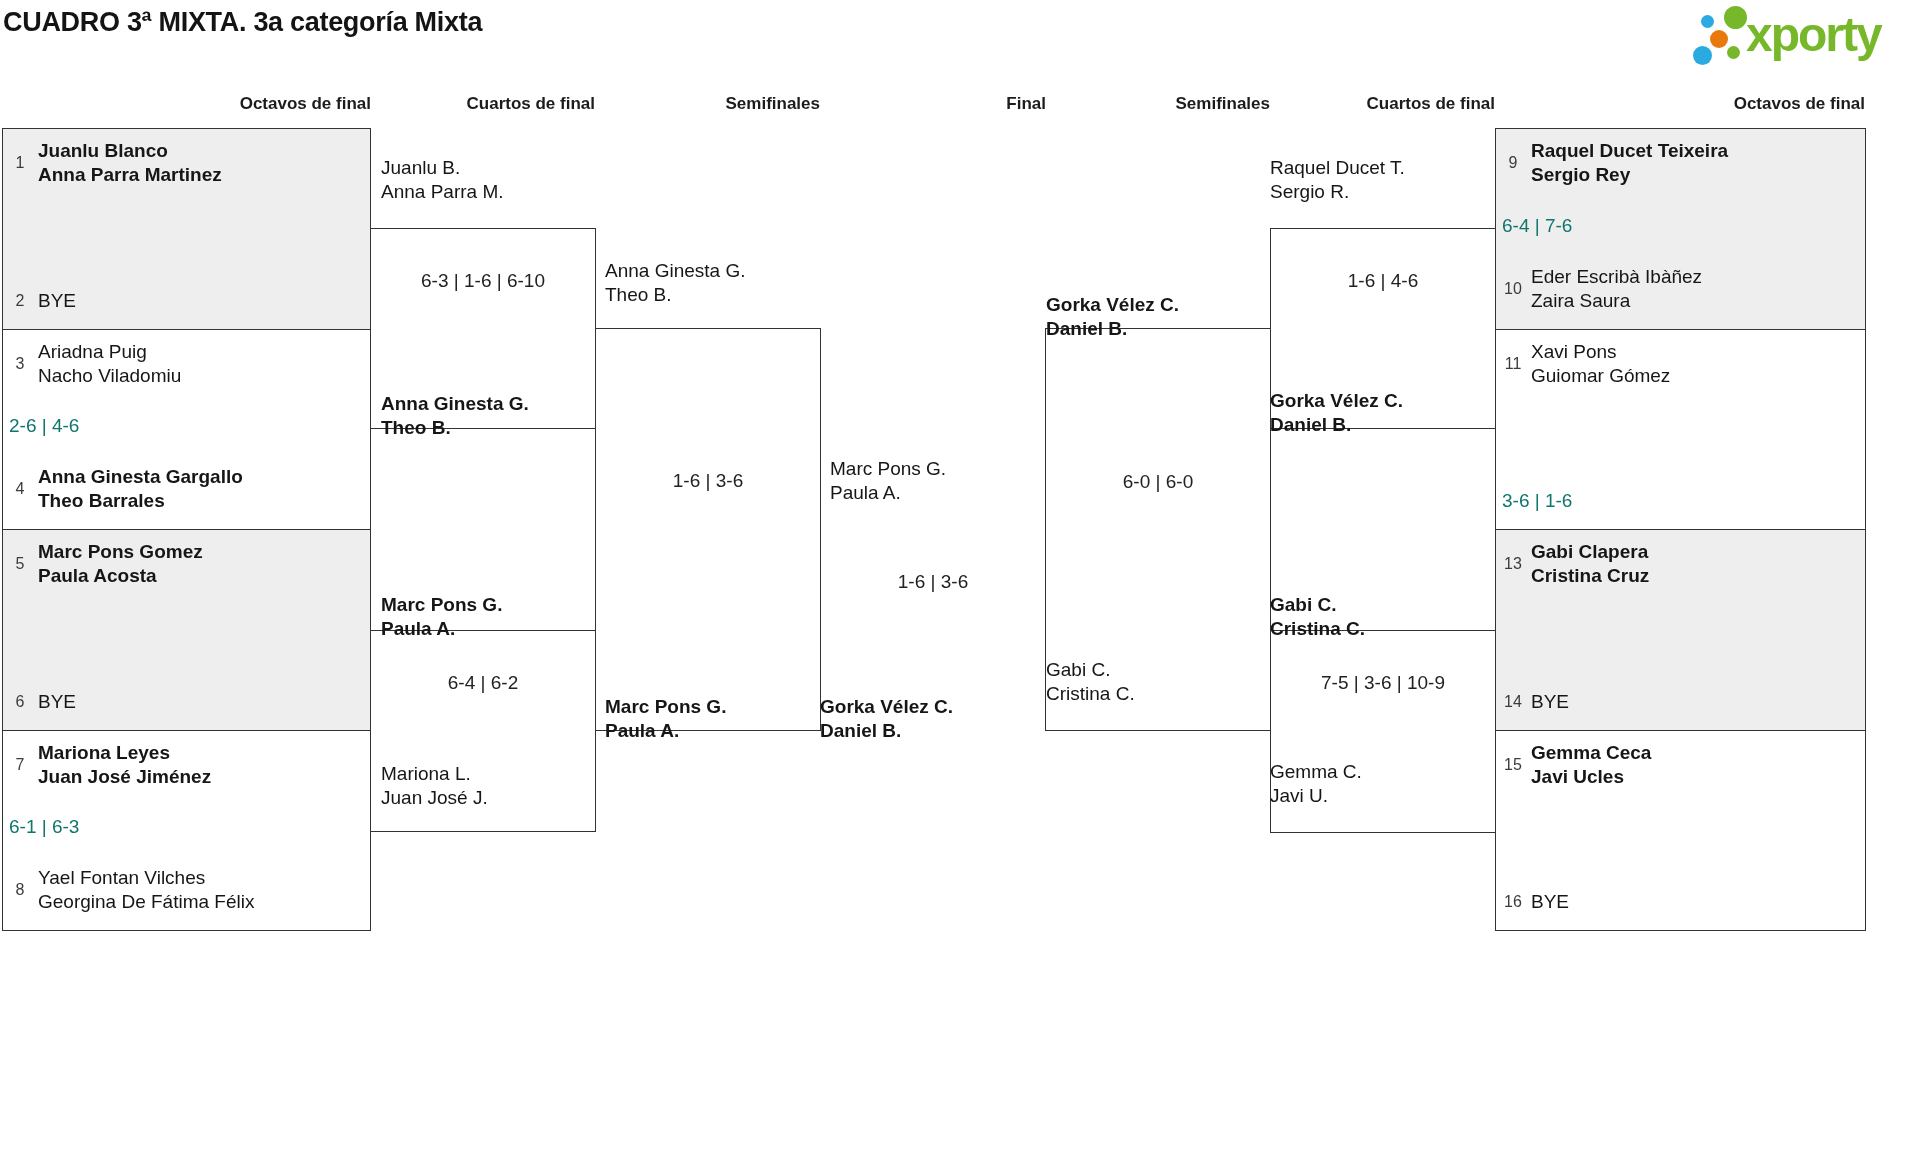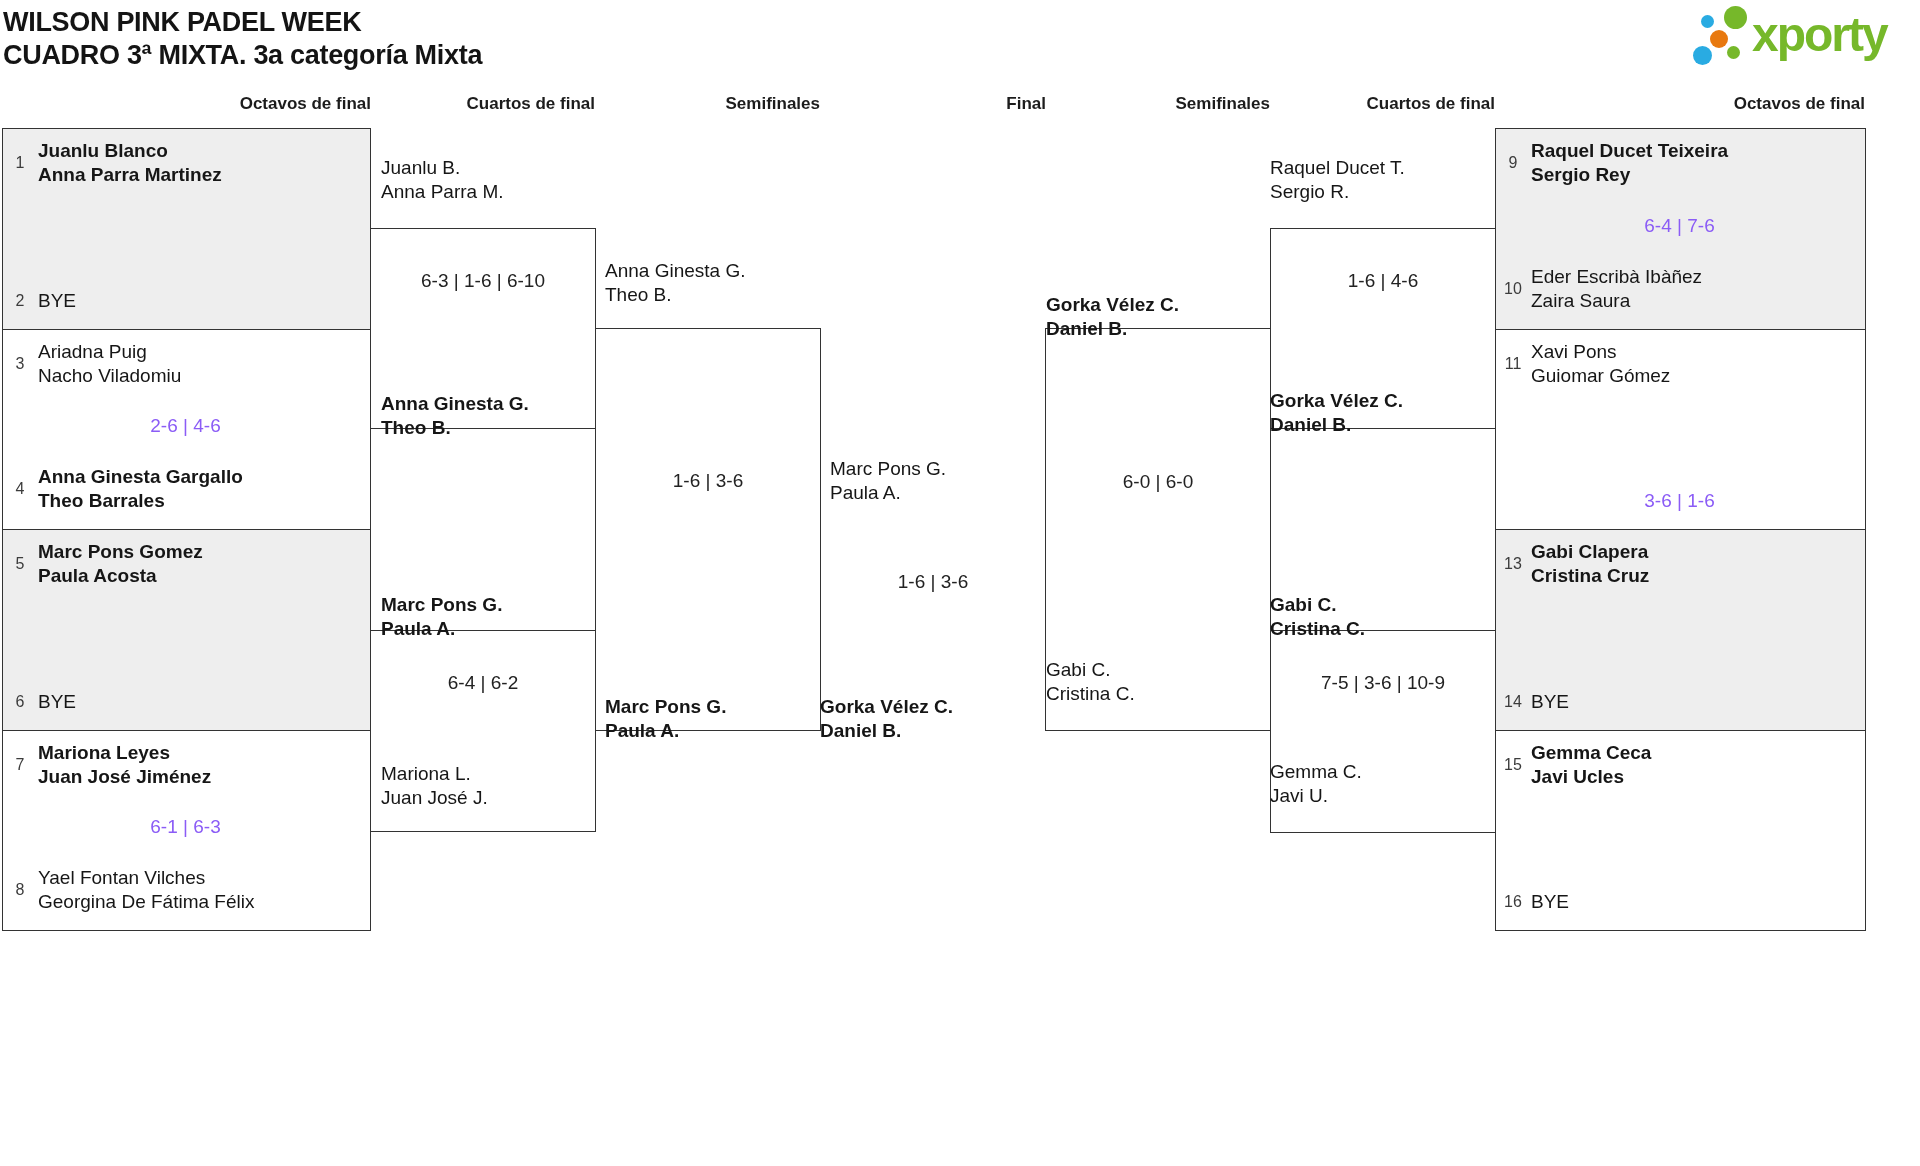--- a/index.html
+++ b/index.html
@@ -3,50 +3,49 @@
 <meta charset="utf-8">
 <style>
   html,body{margin:0;padding:0;background:#fff;}
   body{width:1920px;height:1166px;position:relative;overflow:hidden;
        font-family:"Liberation Sans",sans-serif;color:#161616;}
   
   .title{position:absolute;left:3px;top:6px;font-size:27px;line-height:33px;
          font-weight:700;color:#141414;letter-spacing:-0.3px;}
   .logo{position:absolute;left:1692px;top:3px;width:230px;height:68px;}
   .dot{position:absolute;border-radius:50%;}
-  .logo-text{position:absolute;left:60px;top:4px;font-size:48px;font-weight:700;
+  .logo-text{position:absolute;left:54px;top:4px;font-size:48px;font-weight:700;
              color:#76b82a;letter-spacing:-2px;}
   
   .rh{position:absolute;top:94px;text-align:right;font-size:17px;font-weight:700;color:#1c1c1c;}
   
   .oct-col{position:absolute;top:128px;height:803px;border:1px solid #333;
            display:flex;flex-direction:column;box-sizing:border-box;}
   .oct-box{flex:1 1 0;border-bottom:1px solid #333;box-sizing:border-box;
            display:flex;flex-direction:column;justify-content:space-between;
            padding:10px 8px 16px 6px;}
   .oct-box:last-child{border-bottom:none;}
   .shaded{background:#eeeeee;}
   .slot{display:flex;align-items:center;gap:7px;}
   .seed{flex:0 0 22px;text-align:center;font-size:16px;color:#3c3c3c;}
   .names{display:block;}
   .nl{display:block;font-size:19px;line-height:24px;}
   .bold .nl{font-weight:700;}
-  .score{text-align:center;font-size:19px;line-height:24px;color:#8b5cf6;}
+  .score{font-size:19px;line-height:24px;color:#0f766e;}
   
   .mbox{position:absolute;border:1px solid #333;box-sizing:border-box;background:transparent;}
   .nb{position:absolute;font-size:19px;line-height:24px;}
   .nb.r{text-align:left;}
   .nb.bold{font-weight:700;margin-top:35px;}
   .sc{position:absolute;text-align:center;font-size:19px;line-height:24px;color:#222;}
 </style>
 </head>
 <body>
 
 <div class="title">
-  <div>WILSON PINK PADEL WEEK</div>
   <div>CUADRO 3ª MIXTA. 3a categoría Mixta</div>
 </div>
 
 <div class="logo">
   <span class="dot" style="left:9px;top:12px;width:13px;height:13px;background:#29abe2;"></span>
   <span class="dot" style="left:32px;top:3px;width:23px;height:23px;background:#76b82a;"></span>
   <span class="dot" style="left:18px;top:27px;width:18px;height:18px;background:#e8790f;"></span>
   <span class="dot" style="left:35px;top:43px;width:13px;height:13px;background:#76b82a;"></span>
   <span class="dot" style="left:1px;top:43px;width:19px;height:19px;background:#29abe2;"></span>
   <span class="logo-text">xporty</span>

